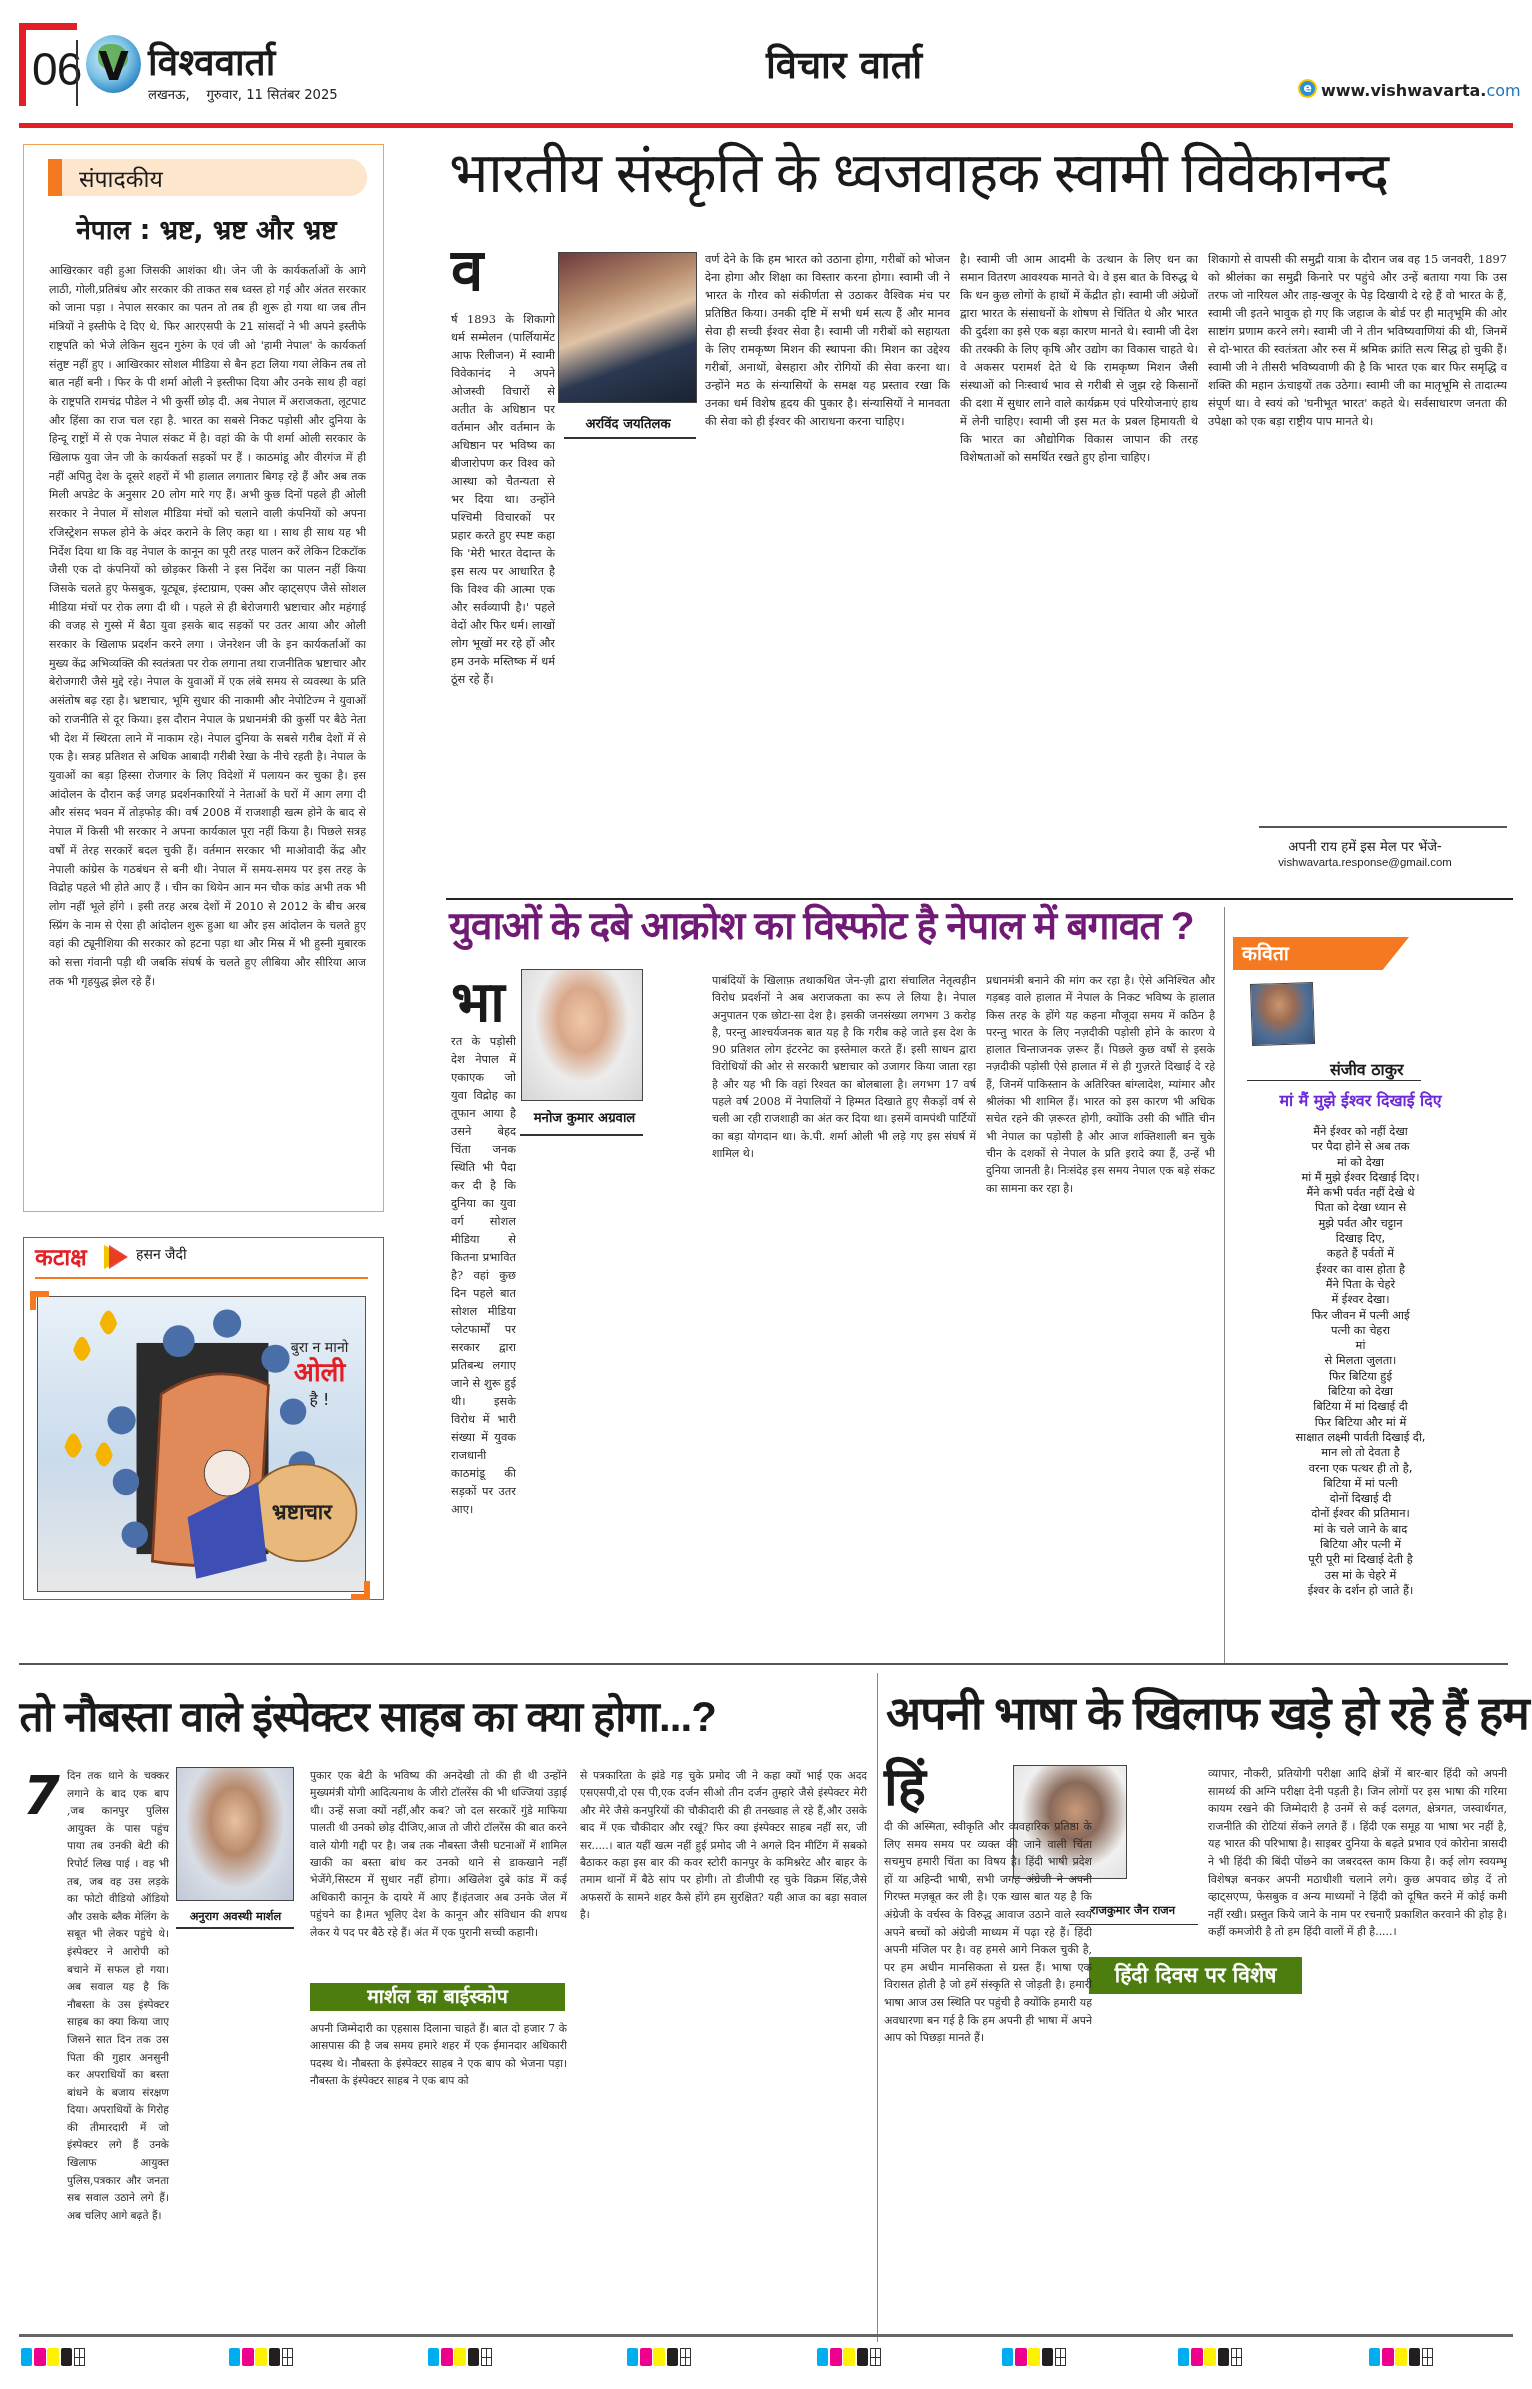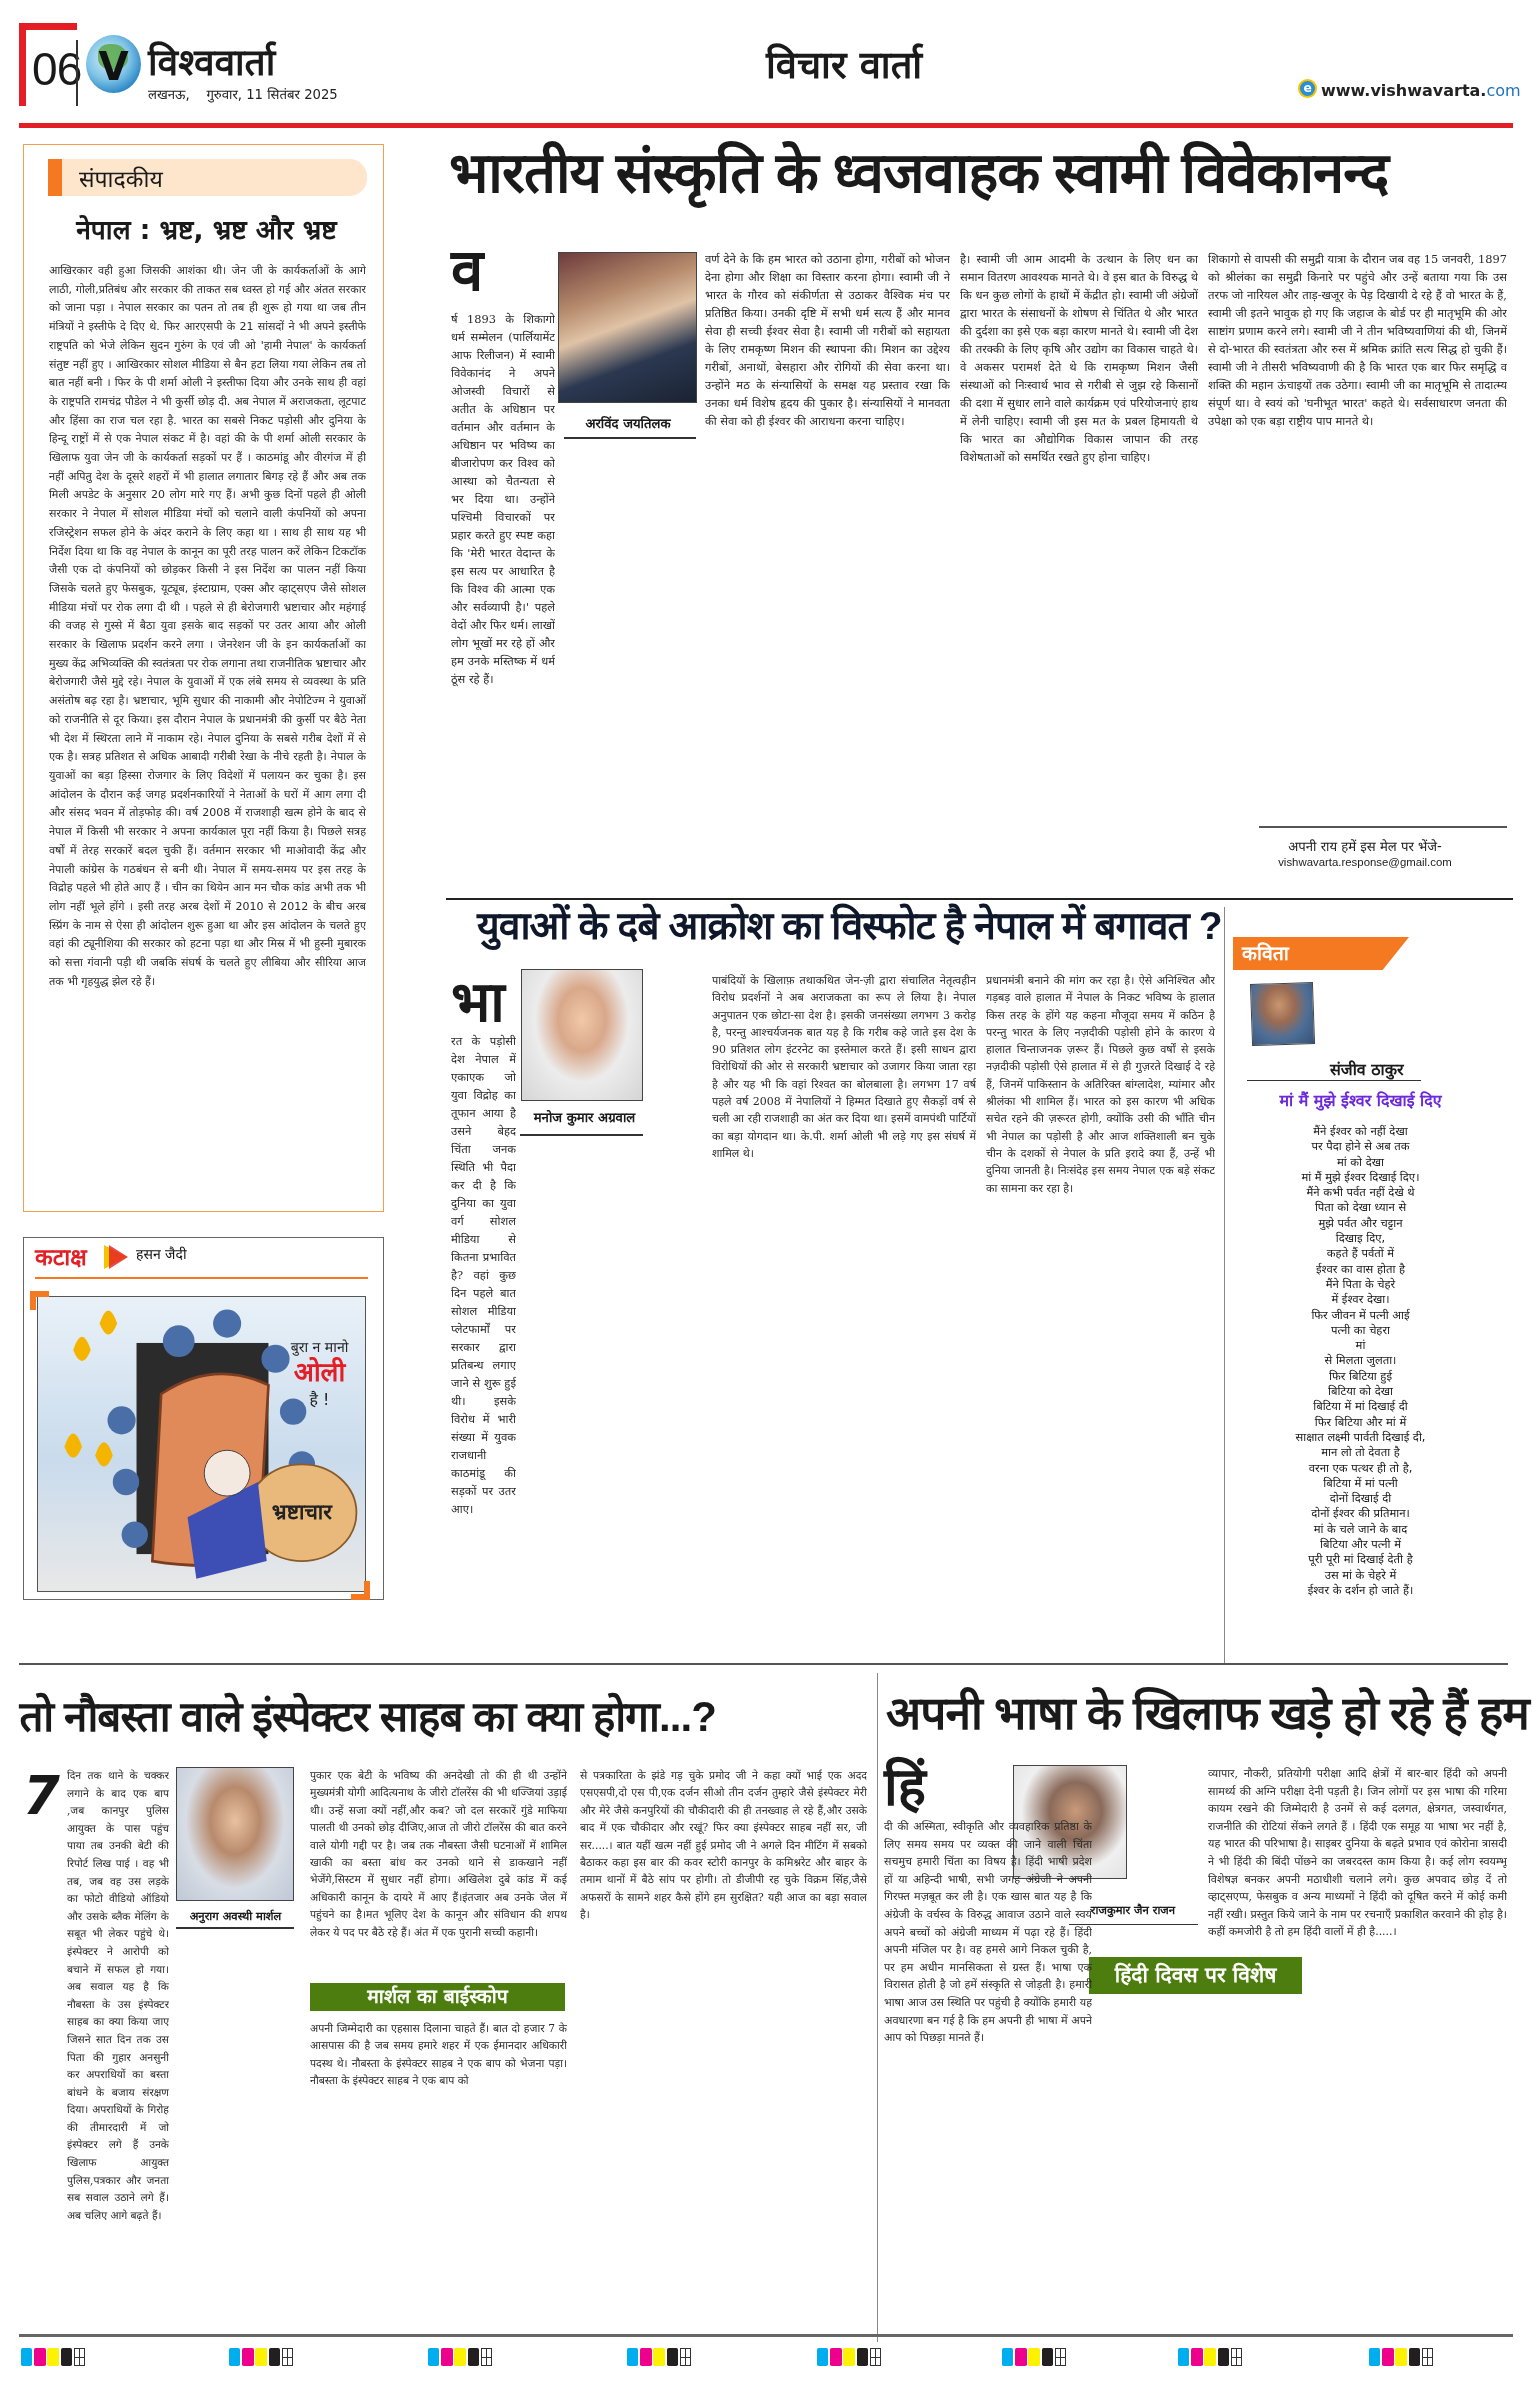--- a/index.html
+++ b/index.html
@@ -39,36 +39,36 @@
   .katakksh { left: 35px; top: 1240px; font-size: 23px; font-weight: 700; color: #e31e24; }
   .arrow-icon { left: 104px; top: 1245px; width: 0; height: 0; border-top: 12.3px solid transparent; border-bottom: 12.3px solid transparent; border-left: 23px solid #f5c400; }
   .arrow-icon2 { left: 109px; top: 1245px; width: 0; height: 0; border-top: 12.3px solid transparent; border-bottom: 12.3px solid transparent; border-left: 19.4px solid #e31e24; opacity: .8; }
   .cartoonist { left: 136px; top: 1244px; font-size: 14px; font-weight: 400; color: #111; }
   .cart-rule { left: 35px; top: 1277px; width: 333px; height: 1.8px; background: #f47920; }
   .cart-img { left: 37px; top: 1296px; width: 329px; height: 296px; border: 1.8px solid #555; background: linear-gradient(180deg, #e9f1f8 0%, #c9dbec 55%, #e8e8e8 100%); overflow: hidden; }
   .corner-tl { left: 30px; top: 1291px; width: 19.4px; height: 19.4px; border-left: 6.2px solid #f47920; border-top: 6.2px solid #f47920; }
   .corner-br { left: 351px; top: 1581px; width: 19.4px; height: 19.4px; border-right: 6.2px solid #f47920; border-bottom: 6.2px solid #f47920; }
 
   
-  .main-headline { left: 449px; top: 132px; width: 1066px; font-size: 56px; font-weight: 700; color: #1a1a1a; letter-spacing: -0.9px; white-space: nowrap; }
+  .main-headline { left: 449px; top: 132px; width: 1066px; font-size: 56px; font-weight: 400; color: #1a1a1a; letter-spacing: -0.9px; white-space: nowrap; }
   .dropcap { font-family: "DejaVu Sans", sans-serif; font-weight: 700; color: #1a1a1a; }
   .photo { background: linear-gradient(160deg, #6d3b3b 0%, #b58a6c 30%, #e0c3a6 48%, #2b3850 70%, #1a2333 100%); border: 0.9px solid #444; }
   .photo2 { background: radial-gradient(ellipse at 50% 38%, #f0c8a8 0%, #d9a88a 28%, #ececec 55%, #d5d5d5 100%); border: 0.9px solid #444; }
   .photo3 { background: radial-gradient(ellipse at 50% 40%, #e8c2a0 0%, #b88a6c 30%, #d8dde5 60%, #bfc8d6 100%); border: 0.9px solid #444; }
   .photo4 { background: radial-gradient(ellipse at 55% 40%, #c99a7a 0%, #8a6a5a 30%, #f0f0f0 62%, #dedede 100%); border: 0.9px solid #444; }
   .photo5 { background: radial-gradient(ellipse at 45% 35%, #c9966e 0%, #9a6b53 32%, #4f6f96 60%, #35527a 100%); border: 0.9px solid #444; }
   .byline { font-size: 13.2px; font-weight: 700; color: #1a1a1a; text-align: center; }
   .byline-rule { height: 1.8px; background: #333; }
   .col-rule { width: 0.9px; background: #888; }
   .h-rule { height: 1.8px; background: #555; }
 
   .response-label { left: 1233px; top: 837px; width: 264px; text-align: center; font-size: 13.2px; color: #222; }
   .response-email { left: 1233px; top: 856px; width: 264px; text-align: center; font-size: 11.4px; color: #222; font-family: "Liberation Sans", sans-serif; }
 
-  .sub-headline { left: 449px; top: 897px; font-size: 39px; font-weight: 700; color: #0f172a; white-space: nowrap; letter-spacing: -0.9px; margin-left: 28px; }
+  .sub-headline { left: 449px; top: 897px; font-size: 39px; font-weight: 700; color: #701a75; white-space: nowrap; letter-spacing: -0.9px; }
 
   
   .kavita-tag { left: 1233px; top: 937px; width: 176px; height: 33px; background: #f47920; clip-path: polygon(0 0, 100% 0, 85% 100%, 0 100%); }
   .kavita-text { left: 1242px; top: 939px; font-size: 19.4px; color: #fff; font-weight: 700; }
   .poet-photo { left: 1251px; top: 983px; width: 63px; height: 62px; transform: rotate(-2deg); }
   .poet-name { left: 1330px; top: 1030px; font-size: 16px; font-weight: 700; color: #1a1a1a; margin-top: 28px; }
   .poem-rule { left: 1247px; top: 1080px; width: 174px; height: 0.9px; background: #333; }
   .poem-title { left: 1233px; top: 1089px; width: 255px; text-align: center; font-size: 16px; font-weight: 700; color: #6d28d9; }
   .poem { left: 1233px; top: 1124px; width: 255px; text-align: center; font-size: 11.4px; line-height: 15.3px; color: #1a1a1a; }
 

